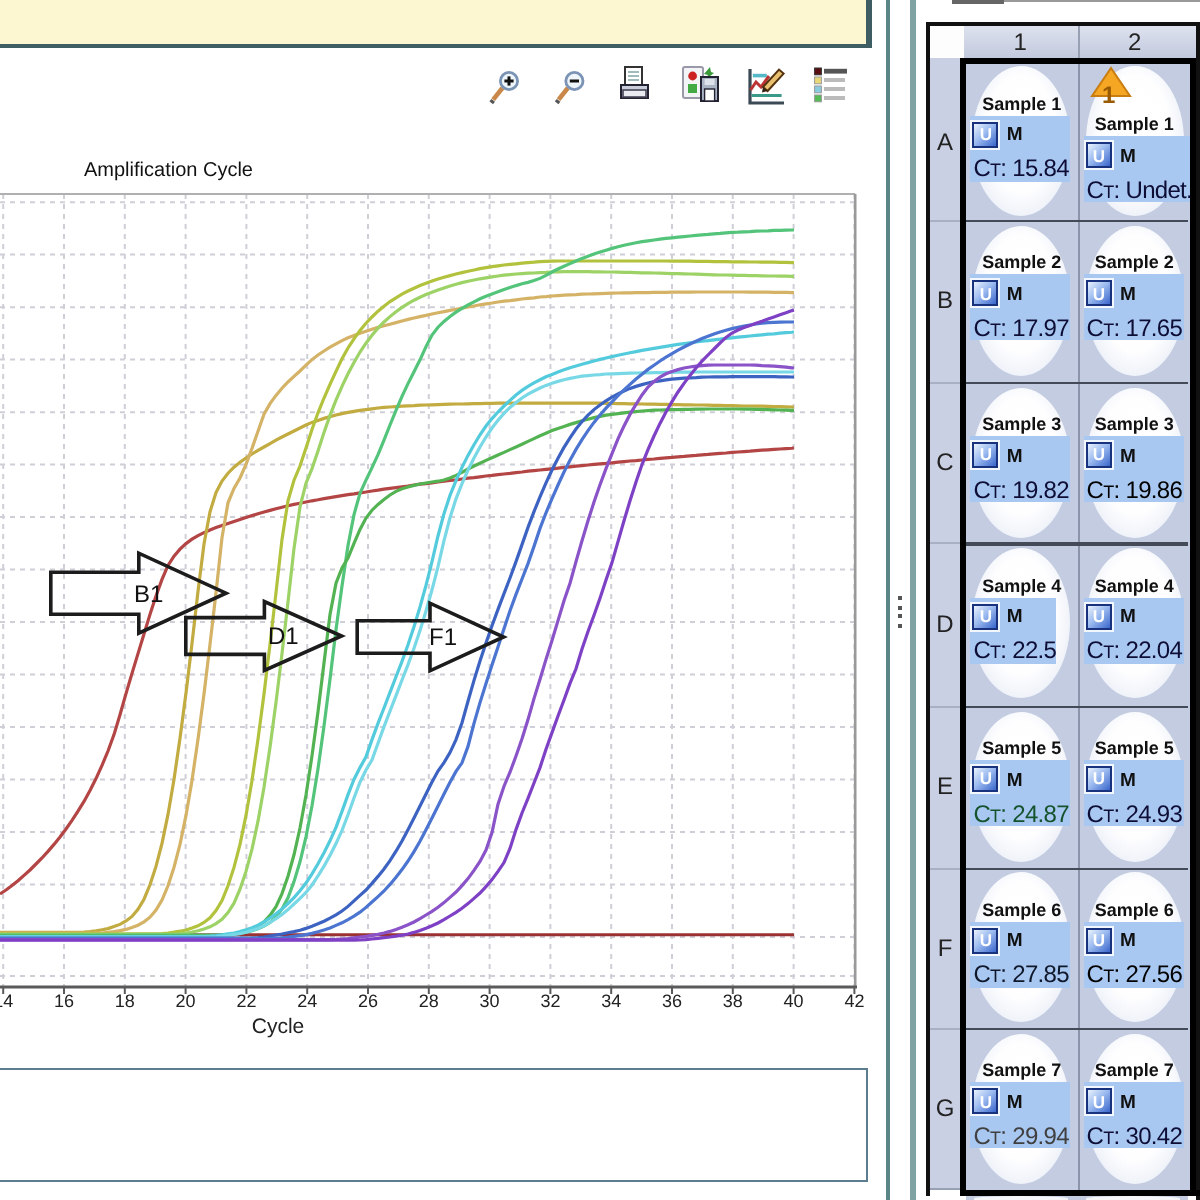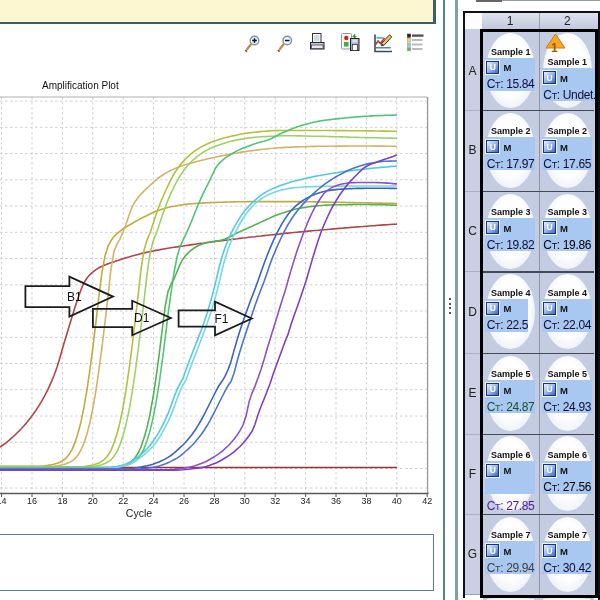--- a/index.html
+++ b/index.html
@@ -2,21 +2,21 @@
 <html><head><meta charset="utf-8"><style>
 html,body{margin:0;padding:0;width:600px;height:600px;overflow:hidden;background:#fff;font-family:'Liberation Sans',sans-serif}
 #root{position:relative;width:600px;height:600px}
 </style></head><body>
 <div id="root">
 
 <div style="position:absolute;left:0;top:0;width:433px;height:21.6px;background:#fcf7d0"></div>
 <div style="position:absolute;left:0;top:21.6px;width:435.5px;height:2.8px;background:#3f5e63"></div>
 <div style="position:absolute;left:433px;top:0;width:2.5px;height:24.4px;background:#3f5e63"></div>
 
-<div style="position:absolute;left:42px;top:80px;font:10px 'Liberation Sans',sans-serif;color:#111">Amplification Plot</div>
+<div style="position:absolute;left:42px;top:80px;font:10px 'Liberation Sans',sans-serif;color:#111">Amplification Cycle</div>
 <svg width="190" height="26" viewBox="240 30 190 26" style="position:absolute;left:240px;top:30px">
 <g>
         <line x1="251.2" y1="44.0" x2="246.6" y2="49.8" stroke="#c98849" stroke-width="2.3"></line>
         <line x1="246.6" y1="50.2" x2="245.6" y2="51.4" stroke="#555" stroke-width="2.3"></line>
         <circle cx="254.5" cy="40.5" r="4.3" fill="#eef5fb" stroke="#7b93b5" stroke-width="1.4"></circle>
         <line x1="252.2" y1="40.5" x2="256.8" y2="40.5" stroke="#111" stroke-width="1.5"></line>
         <line x1="254.5" y1="38.2" x2="254.5" y2="42.8" stroke="#111" stroke-width="1.5"></line>
       </g>
 <g>
         <line x1="283.9" y1="44.0" x2="279.3" y2="49.8" stroke="#c98849" stroke-width="2.3"></line>
@@ -269,21 +269,21 @@
     <div style="position:absolute;left:543.0px;top:383.0px;width:13px;height:13px;background:linear-gradient(135deg,#eaf2fc 0%,#9dbcf0 45%,#3a66cc 100%);border:1.5px solid #18327e;box-sizing:border-box;box-shadow:0 0 0 1px rgba(255,255,255,0.85);"></div>
     <div style="position:absolute;left:543.0px;top:384.2px;width:13px;text-align:center;font:bold 8.5px 'Liberation Sans',sans-serif;color:#fff">U</div>
     <div style="position:absolute;left:560.0px;top:384.5px;font:bold 9.5px 'Liberation Sans',sans-serif;color:#111">M</div>
     <div style="position:absolute;left:543.3px;top:399.5px;font:12px 'Liberation Sans',sans-serif;color:#0d0d35;letter-spacing:-0.35px;white-space:nowrap">C<span style="font-size:9px">T</span>: 24.93</div>
 <div style="position:absolute;left:486.4px;top:436.2px;width:49px;height:75px;border-radius:50%;background:radial-gradient(ellipse at 50% 45%, #ffffff 0%, #fefeff 50%, #f0f3f9 70%, #dde3ef 85%, rgba(205,213,231,0.15) 98%)"></div>
     <div style="position:absolute;left:485.4px;top:460.8px;width:50.0px;height:33px;background:#a9c8f1"></div>
     <div style="position:absolute;left:483.2px;top:449.8px;width:55.4px;text-align:center;font:bold 9px 'Liberation Sans',sans-serif;color:#111">Sample 6</div>
     <div style="position:absolute;left:486.4px;top:463.8px;width:13px;height:13px;background:linear-gradient(135deg,#eaf2fc 0%,#9dbcf0 45%,#3a66cc 100%);border:1.5px solid #18327e;box-sizing:border-box;box-shadow:0 0 0 1px rgba(255,255,255,0.85);"></div>
     <div style="position:absolute;left:486.4px;top:464.9px;width:13px;text-align:center;font:bold 8.5px 'Liberation Sans',sans-serif;color:#fff">U</div>
     <div style="position:absolute;left:503.4px;top:465.2px;font:bold 9.5px 'Liberation Sans',sans-serif;color:#111">M</div>
-    <div style="position:absolute;left:486.7px;top:499px;font:12px 'Liberation Sans',sans-serif;color:#4c1d95;letter-spacing:-0.35px;white-space:nowrap">C<span style="font-size:9px">T</span>: 27.85</div>
+    <div style="position:absolute;left:486.7px;top:480px;font:12px 'Liberation Sans',sans-serif;color:#0f172a;letter-spacing:-0.35px;white-space:nowrap">C<span style="font-size:9px">T</span>: 27.85</div>
 <div style="position:absolute;left:542.7px;top:436.2px;width:49px;height:75px;border-radius:50%;background:radial-gradient(ellipse at 50% 45%, #ffffff 0%, #fefeff 50%, #f0f3f9 70%, #dde3ef 85%, rgba(205,213,231,0.15) 98%)"></div>
     <div style="position:absolute;left:542.0px;top:460.8px;width:50.0px;height:33px;background:#a9c8f1"></div>
     <div style="position:absolute;left:539.8px;top:449.8px;width:54.8px;text-align:center;font:bold 9px 'Liberation Sans',sans-serif;color:#111">Sample 6</div>
     <div style="position:absolute;left:543.0px;top:463.8px;width:13px;height:13px;background:linear-gradient(135deg,#eaf2fc 0%,#9dbcf0 45%,#3a66cc 100%);border:1.5px solid #18327e;box-sizing:border-box;box-shadow:0 0 0 1px rgba(255,255,255,0.85);"></div>
     <div style="position:absolute;left:543.0px;top:464.9px;width:13px;text-align:center;font:bold 8.5px 'Liberation Sans',sans-serif;color:#fff">U</div>
     <div style="position:absolute;left:560.0px;top:465.2px;font:bold 9.5px 'Liberation Sans',sans-serif;color:#111">M</div>
     <div style="position:absolute;left:543.3px;top:480.2px;font:12px 'Liberation Sans',sans-serif;color:#000000;letter-spacing:-0.35px;white-space:nowrap">C<span style="font-size:9px">T</span>: 27.56</div>
 <div style="position:absolute;left:486.4px;top:516.8px;width:49px;height:75px;border-radius:50%;background:radial-gradient(ellipse at 50% 45%, #ffffff 0%, #fefeff 50%, #f0f3f9 70%, #dde3ef 85%, rgba(205,213,231,0.15) 98%)"></div>
     <div style="position:absolute;left:485.4px;top:541.2px;width:50.0px;height:33px;background:#a9c8f1"></div>
     <div style="position:absolute;left:483.2px;top:530.2px;width:55.4px;text-align:center;font:bold 9px 'Liberation Sans',sans-serif;color:#111">Sample 7</div>

